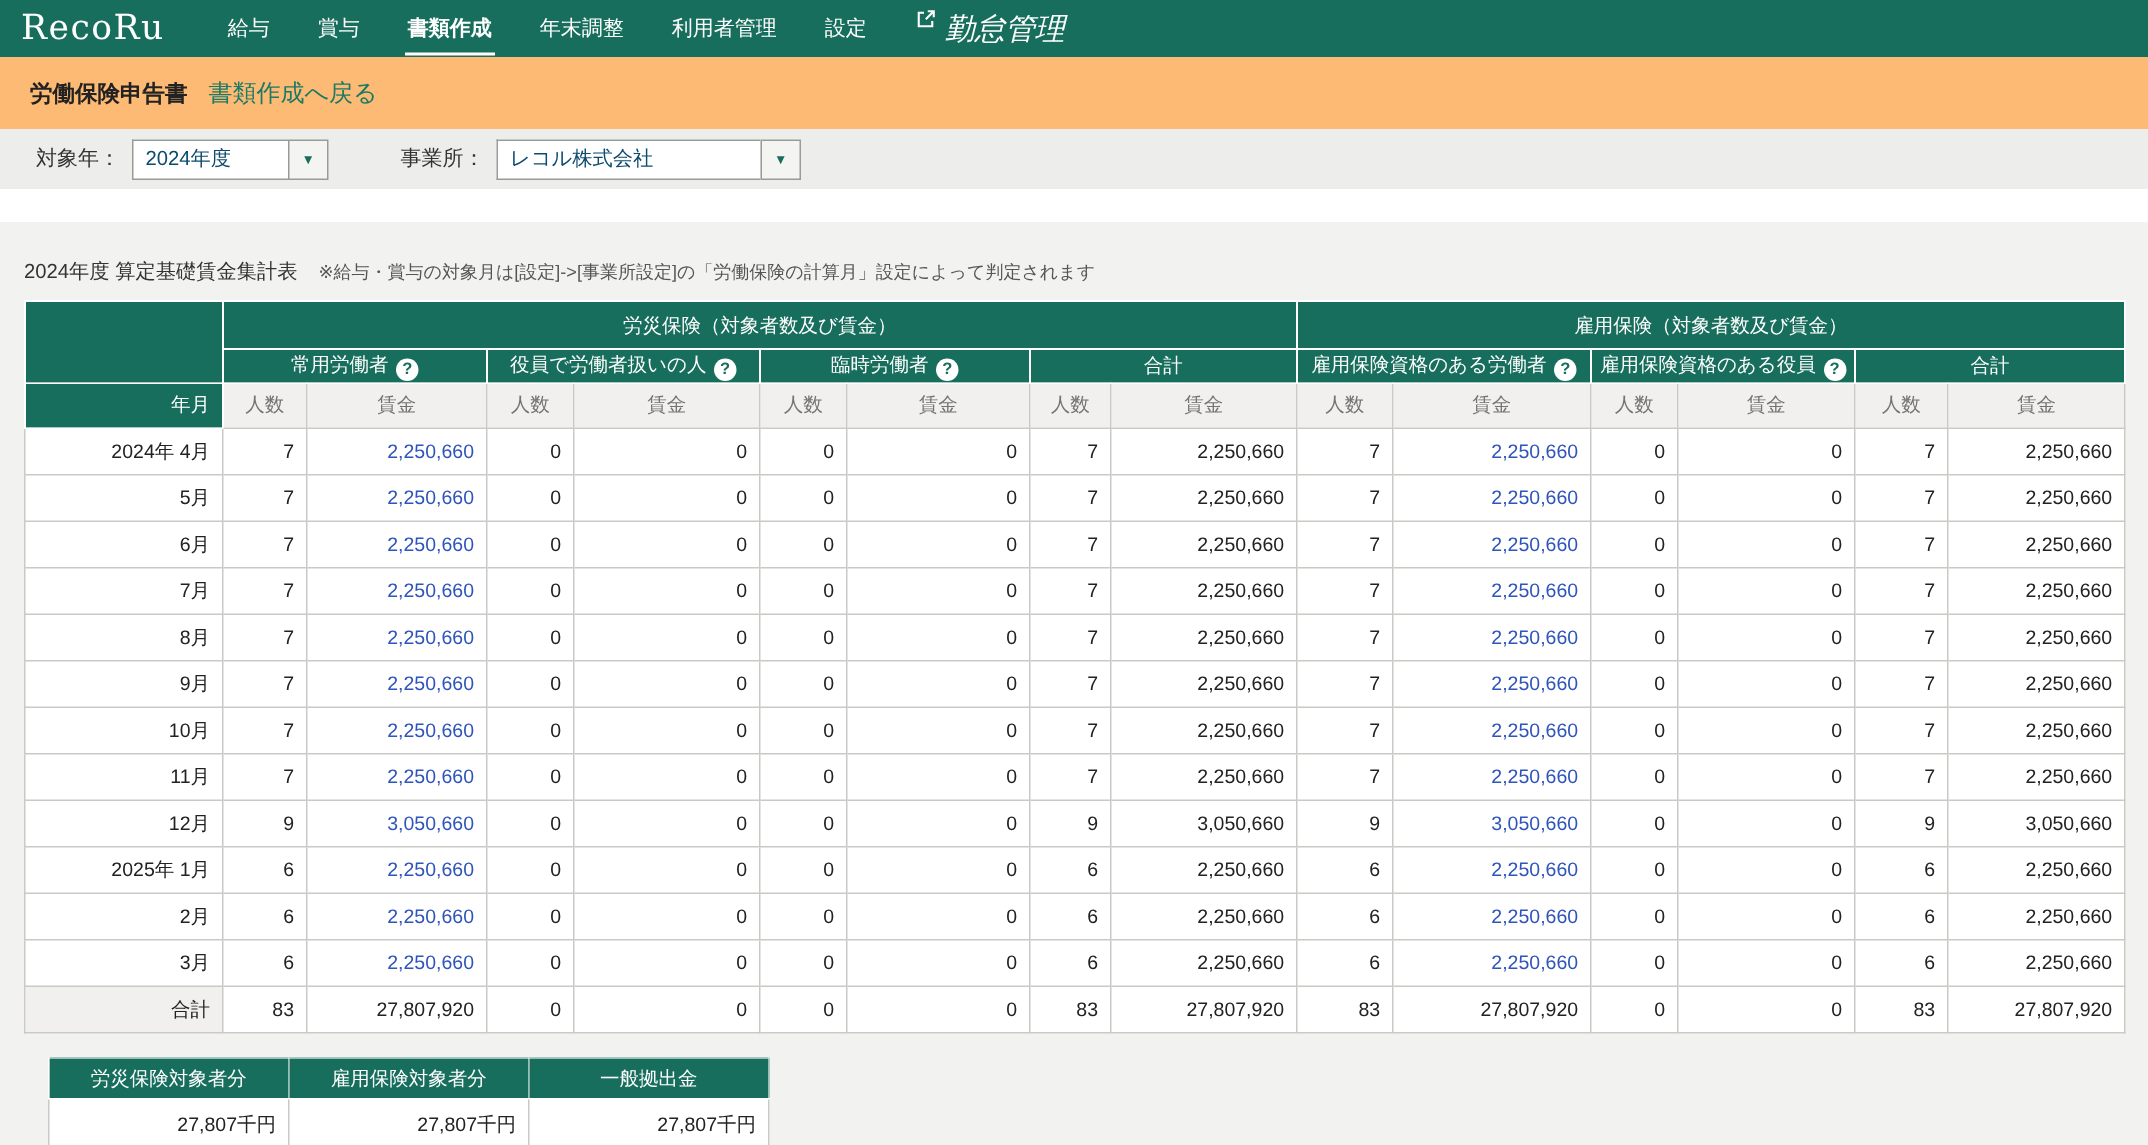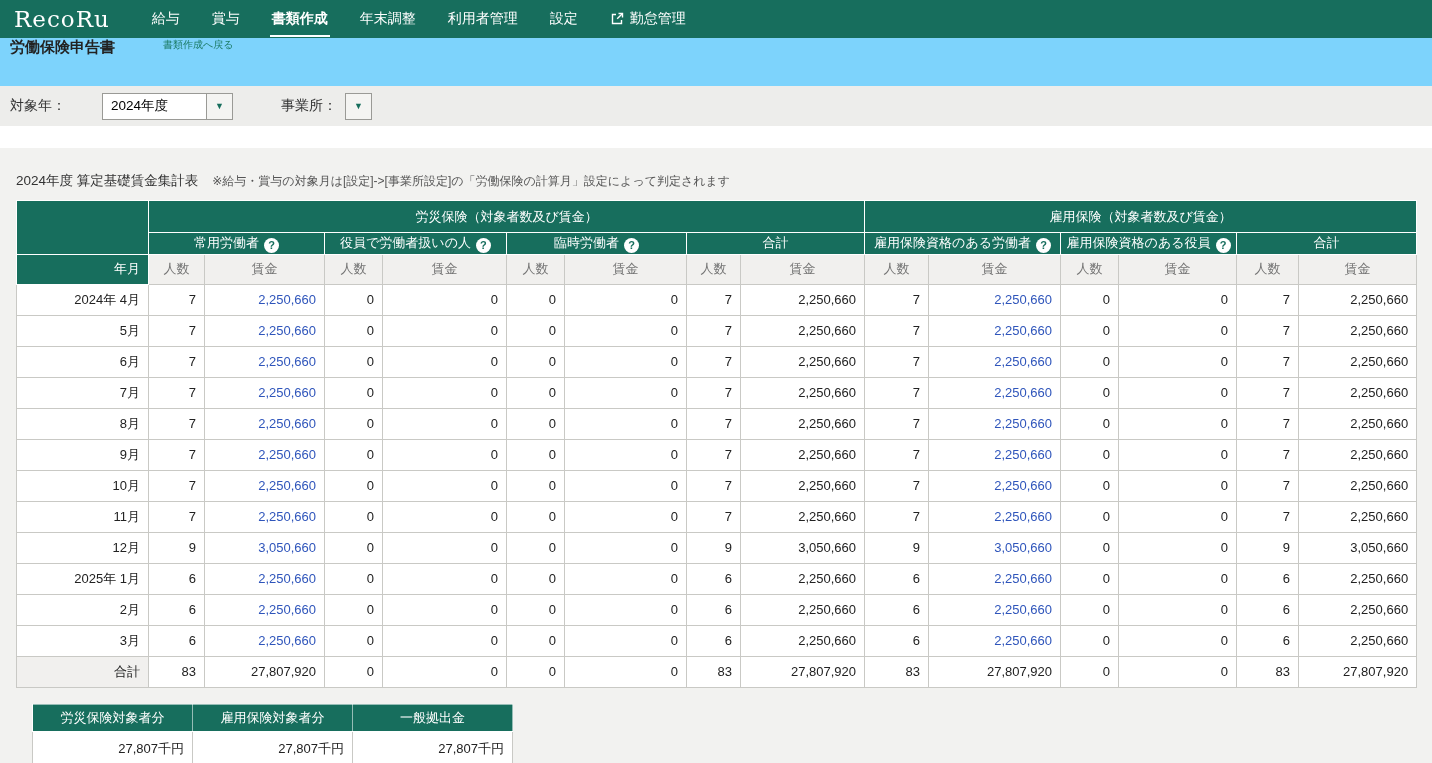--- a/index.html
+++ b/index.html
@@ -34,53 +34,52 @@
     font-size: 14px;
     color: #fff;
     cursor: pointer;
     padding: 9px 2px 7px;
     border-bottom: 2px solid transparent;
   }
   .nav-item.active { font-weight: bold; border-bottom: 2px solid #fff; }
   .nav-external {
     margin-left: 30px;
     display: flex;
-    align-items: center;
     gap: 6px;
-    font-size: 14px;
+    font-size: 20px;
     cursor: pointer;
+    font-style: italic;
   }
 
   
-  .title-row { height: 48px; display: flex; align-items: flex-start; padding: 0 10px; background: #7dd3fc; }
+  .title-row { height: 48px; display: flex; align-items: center; padding: 0 20px; background: #fdba74; }
   .page-title { font-size: 15px; font-weight: bold; color: #222; }
-  .back-link { margin-left: 48px; font-size: 10px; color: #1b7a64; cursor: pointer; text-decoration: none; }
+  .back-link { margin-left: 14px; font-size: 16px; color: #1b7a64; cursor: pointer; text-decoration: none; }
 
   
   .filter-bar {
     height: 40px;
     background: #ededeb;
     display: flex;
     align-items: center;
-    padding: 0 10px;
+    padding: 0 24px;
     gap: 8px;
   }
   .filter-label { font-size: 14px; color: #333; }
   .filter-label.second { margin-left: 40px; }
   .select { display: inline-flex; align-items: stretch; height: 27px; cursor: pointer; }
   .select-value {
     background: #fff;
     border: 1px solid #9a9a96;
     border-right: none;
     display: flex;
     align-items: center;
     padding: 0 8px;
     font-size: 13.5px;
-    color: #000000;
-    margin-left: 28px;
+    color: #0c4a6e;
   }
   .select-value.year { width: 104px; }
   .select-value.office { width: 176px; }
   .select-arrow {
     width: 27px;
     background: #f4f4f2;
     border: 1px solid #9a9a96;
     display: flex;
     align-items: center;
     justify-content: center;
@@ -200,20 +199,21 @@
 </div>
 
 <div class="filter-bar">
   <span class="filter-label">対象年：</span>
   <span class="select">
     <span class="select-value year">2024年度</span>
     <span class="select-arrow">▼</span>
   </span>
   <span class="filter-label second">事業所：</span>
   <span class="select">
+    <span class="select-value office">レコル株式会社</span>
     <span class="select-arrow">▼</span>
   </span>
 </div>
 
 <div class="white-gap"></div>
 
 <div class="main">
 
   <div class="table-caption">
     <span class="table-title">2024年度 算定基礎賃金集計表</span>

